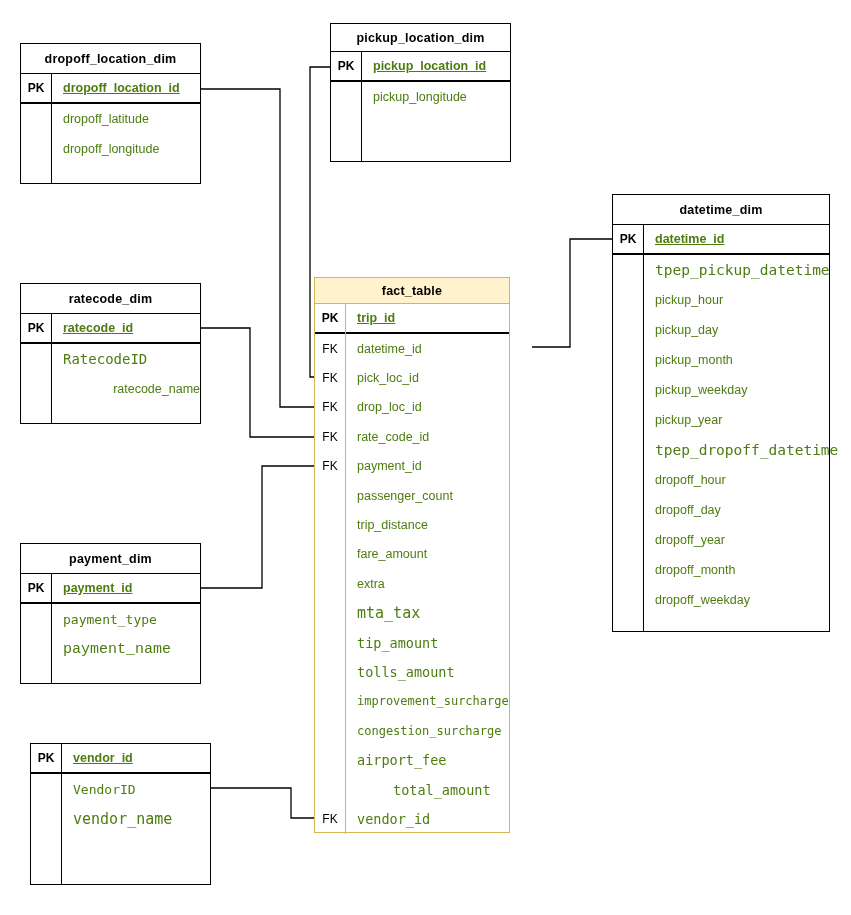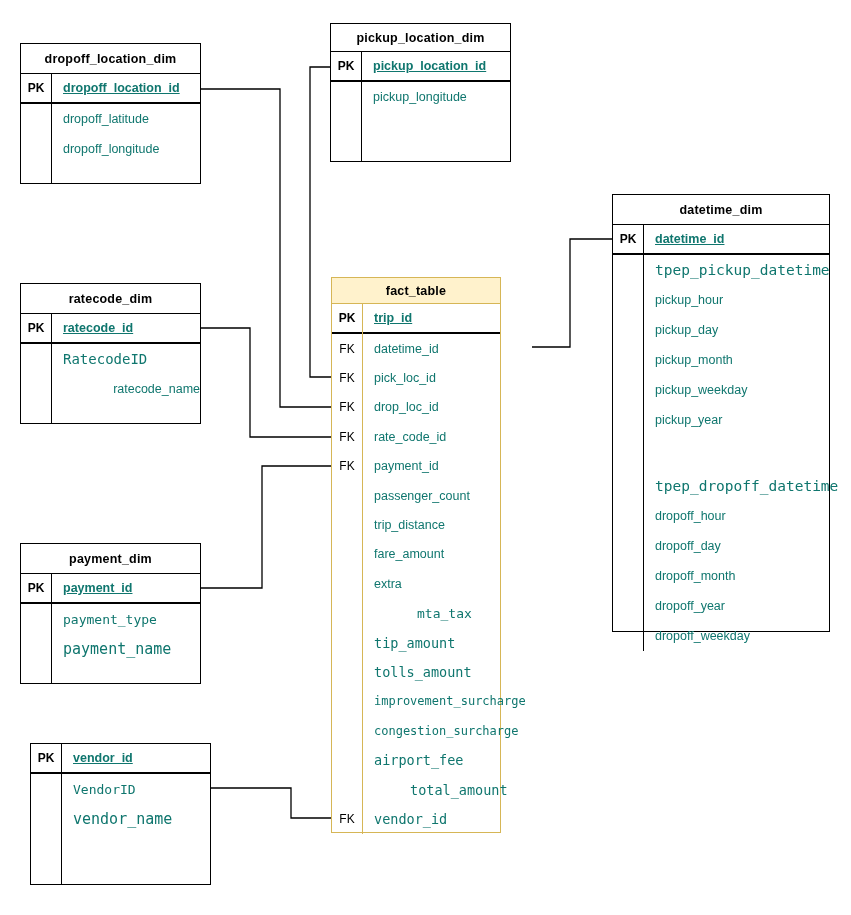--- a/index.html
+++ b/index.html
@@ -18,21 +18,21 @@
     border-bottom:1px solid #000; box-sizing:border-box;
   }
   .tbl-body { position:relative; flex:1 1 auto; }
   .v-divider { position:absolute; top:0; bottom:0; left:30px; width:1px; background:#000; }
   .row { display:flex; align-items:center; box-sizing:border-box; }
   .row.pk-row { border-bottom:2px solid #000; }
   .key {
     flex:0 0 30px; width:30px; text-align:center; font-size:12px; color:#000;
   }
   .key.pk { font-weight:bold; }
-  .lbl { padding-left:12px; font-size:12.5px; color:#0f766e; white-space:nowrap; }
+  .lbl { padding-left:12px; font-size:12.5px; color:#4d7c0f; white-space:nowrap; }
   .lbl.pk { font-weight:bold; text-decoration:underline; }
   .lbl.mono { font-family:"DejaVu Sans Mono", monospace; }
 </style>
 </head>
 <body>
 
 <div class="canvas" style="width: 851px; height: 915px; background: rgb(255, 255, 255);">
     <svg width="851" height="915" class="connector-layer">
       <polyline points="330,67 310,67 310,377 331,377" fill="none" stroke="#000000" stroke-width="1.3"></polyline>
       <polyline points="201,89 280,89 280,407 331,407" fill="none" stroke="#000000" stroke-width="1.3"></polyline>
@@ -98,39 +98,39 @@
           <span class="lbl sans">pickup_month</span>
         </div>
         <div class="row" style="height: 30px;">
           <span class="key"></span>
           <span class="lbl sans">pickup_weekday</span>
         </div>
         <div class="row" style="height: 30px;">
           <span class="key"></span>
           <span class="lbl sans">pickup_year</span>
         </div>
-        <div class="row" style="height: 30px; margin-top: 36px;">
+        <div class="row" style="height: 30px;">
           <span class="key"></span>
           <span class="lbl mono" style="font-size: 14.5px;">tpep_dropoff_datetime</span>
         </div>
         <div class="row" style="height: 30px;">
           <span class="key"></span>
           <span class="lbl sans">dropoff_hour</span>
         </div>
         <div class="row" style="height: 30px;">
           <span class="key"></span>
           <span class="lbl sans">dropoff_day</span>
         </div>
         <div class="row" style="height: 30px;">
           <span class="key"></span>
+          <span class="lbl sans">dropoff_year</span>
+        </div>
+        <div class="row" style="height: 30px;">
+          <span class="key"></span>
           <span class="lbl sans">dropoff_month</span>
-        </div>
-        <div class="row" style="height: 30px;">
-          <span class="key"></span>
-          <span class="lbl sans">dropoff_year</span>
         </div>
         <div class="row" style="height: 30px;">
           <span class="key"></span>
           <span class="lbl sans">dropoff_weekday</span>
         </div>
       </div>
     </div>
     <div class="tbl" style="left: 20px; top: 283px; width: 181px; height: 141px; border-color: rgb(0, 0, 0);">
       <div class="tbl-title" style="height: 30px; border-bottom-color: rgb(0, 0, 0);">ratecode_dim</div>
       <div class="tbl-body">
@@ -142,21 +142,21 @@
         <div class="row" style="height: 30px;">
           <span class="key"></span>
           <span class="lbl mono" style="font-size: 14px;">RatecodeID</span>
         </div>
         <div class="row" style="height: 30px; justify-content: flex-end;">
           <span class="key"></span>
           <span class="lbl sans">ratecode_name</span>
         </div>
       </div>
     </div>
-    <div class="tbl accent" style="left: 331px; top: 277px; width: 170px; height: 556px; border-color: rgb(214, 182, 86);">
+    <div class="tbl accent" style="left: 314px; top: 277px; width: 196px; height: 556px; border-color: rgb(214, 182, 86);">
       <div class="tbl-title" style="height: 26px; border-bottom-color: rgb(214, 182, 86); background: rgb(255, 242, 204);">fact_table</div>
       <div class="tbl-body">
         <div class="v-divider" style="background: rgb(214, 182, 86);"></div>
         <div class="row pk-row" style="height: 30px;">
           <span class="key pk">PK</span>
           <span class="lbl pk">trip_id</span>
         </div>
         <div class="row" style="height: 29.4px;">
           <span class="key">FK</span>
           <span class="lbl sans">datetime_id</span>
@@ -188,21 +188,21 @@
         <div class="row" style="height: 29.4px;">
           <span class="key"></span>
           <span class="lbl sans">fare_amount</span>
         </div>
         <div class="row" style="height: 29.4px;">
           <span class="key"></span>
           <span class="lbl sans">extra</span>
         </div>
         <div class="row" style="height: 29.4px;">
           <span class="key"></span>
-          <span class="lbl mono" style="font-size: 13px; margin-left: 43px;">mta_tax</span>
+          <span class="lbl mono" style="font-size: 15px;">mta_tax</span>
         </div>
         <div class="row" style="height: 29.4px;">
           <span class="key"></span>
           <span class="lbl mono" style="font-size: 13.5px;">tip_amount</span>
         </div>
         <div class="row" style="height: 29.4px;">
           <span class="key"></span>
           <span class="lbl mono" style="font-size: 13.5px;">tolls_amount</span>
         </div>
         <div class="row" style="height: 29.4px;">
@@ -234,21 +234,21 @@
         <div class="row pk-row" style="height: 30px;">
           <span class="key pk">PK</span>
           <span class="lbl pk">payment_id</span>
         </div>
         <div class="row" style="height: 30px;">
           <span class="key"></span>
           <span class="lbl mono" style="font-size: 13px;">payment_type</span>
         </div>
         <div class="row" style="height: 30px;">
           <span class="key"></span>
-          <span class="lbl mono" style="font-size: 15px;">payment_name</span>
+          <span class="lbl mono" style="font-size: 15px; font-family: Liberation Mono, monospace;">payment_name</span>
         </div>
       </div>
     </div>
     <div class="tbl" style="left: 30px; top: 743px; width: 181px; height: 142px; border-color: rgb(0, 0, 0);">
       <div class="tbl-body">
         <div class="v-divider" style="background: rgb(0, 0, 0);"></div>
         <div class="row pk-row" style="height: 30px;">
           <span class="key pk">PK</span>
           <span class="lbl pk">vendor_id</span>
         </div>

